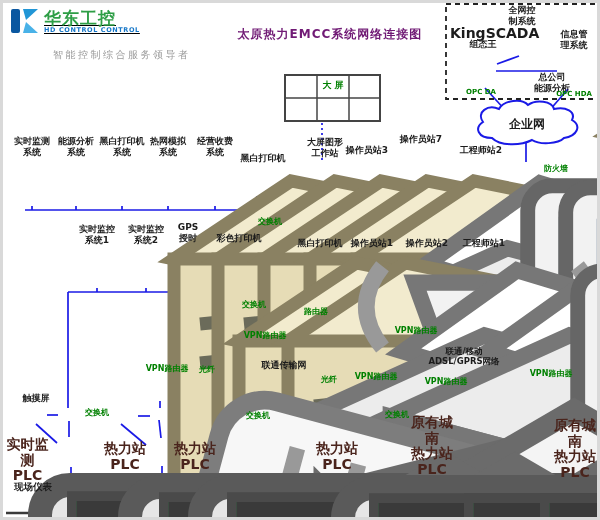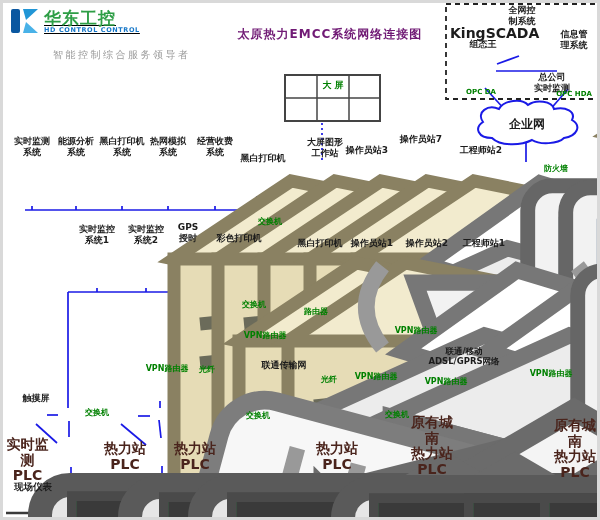--- a/index.html
+++ b/index.html
@@ -296,21 +296,21 @@
 
   <div class="lbl title" style="left:170px;top:27px;width:320px;">太原热力EMCC系统网络连接图</div>
 
   <div class="lbl" style="left:498px;top:5px;width:48px;">全网控
 制系统</div>
   <div class="lbl ks" style="left:450px;top:25px;width:66px;">KingSCADA</div>
   <div class="lbl" style="left:460px;top:39px;width:46px;">组态王</div>
   <div class="lbl" style="left:552px;top:29px;width:44px;">信息管
 理系统</div>
   <div class="lbl" style="left:526px;top:72px;width:52px;">总公司
-实时监测</div>
+能源分析</div>
   <div class="lbl g" style="left:461px;top:88px;width:40px;font-size:7px;">OPC DA</div>
   <div class="lbl g" style="left:552px;top:90px;width:44px;font-size:7px;">OPC HDA</div>
 
   <div class="lbl cloudtxt" style="left:495px;top:117px;width:64px;">企业网</div>
   <div class="lbl" style="left:248px;top:360px;width:72px;">联通传输网</div>
   <div class="lbl cloudtxt2" style="left:420px;top:346px;width:88px;">联通/移动
 ADSL/GPRS网络</div>
 
   <div class="lbl g" style="left:317px;top:80px;width:32px;font-size:9px;">大  屏</div>
 

